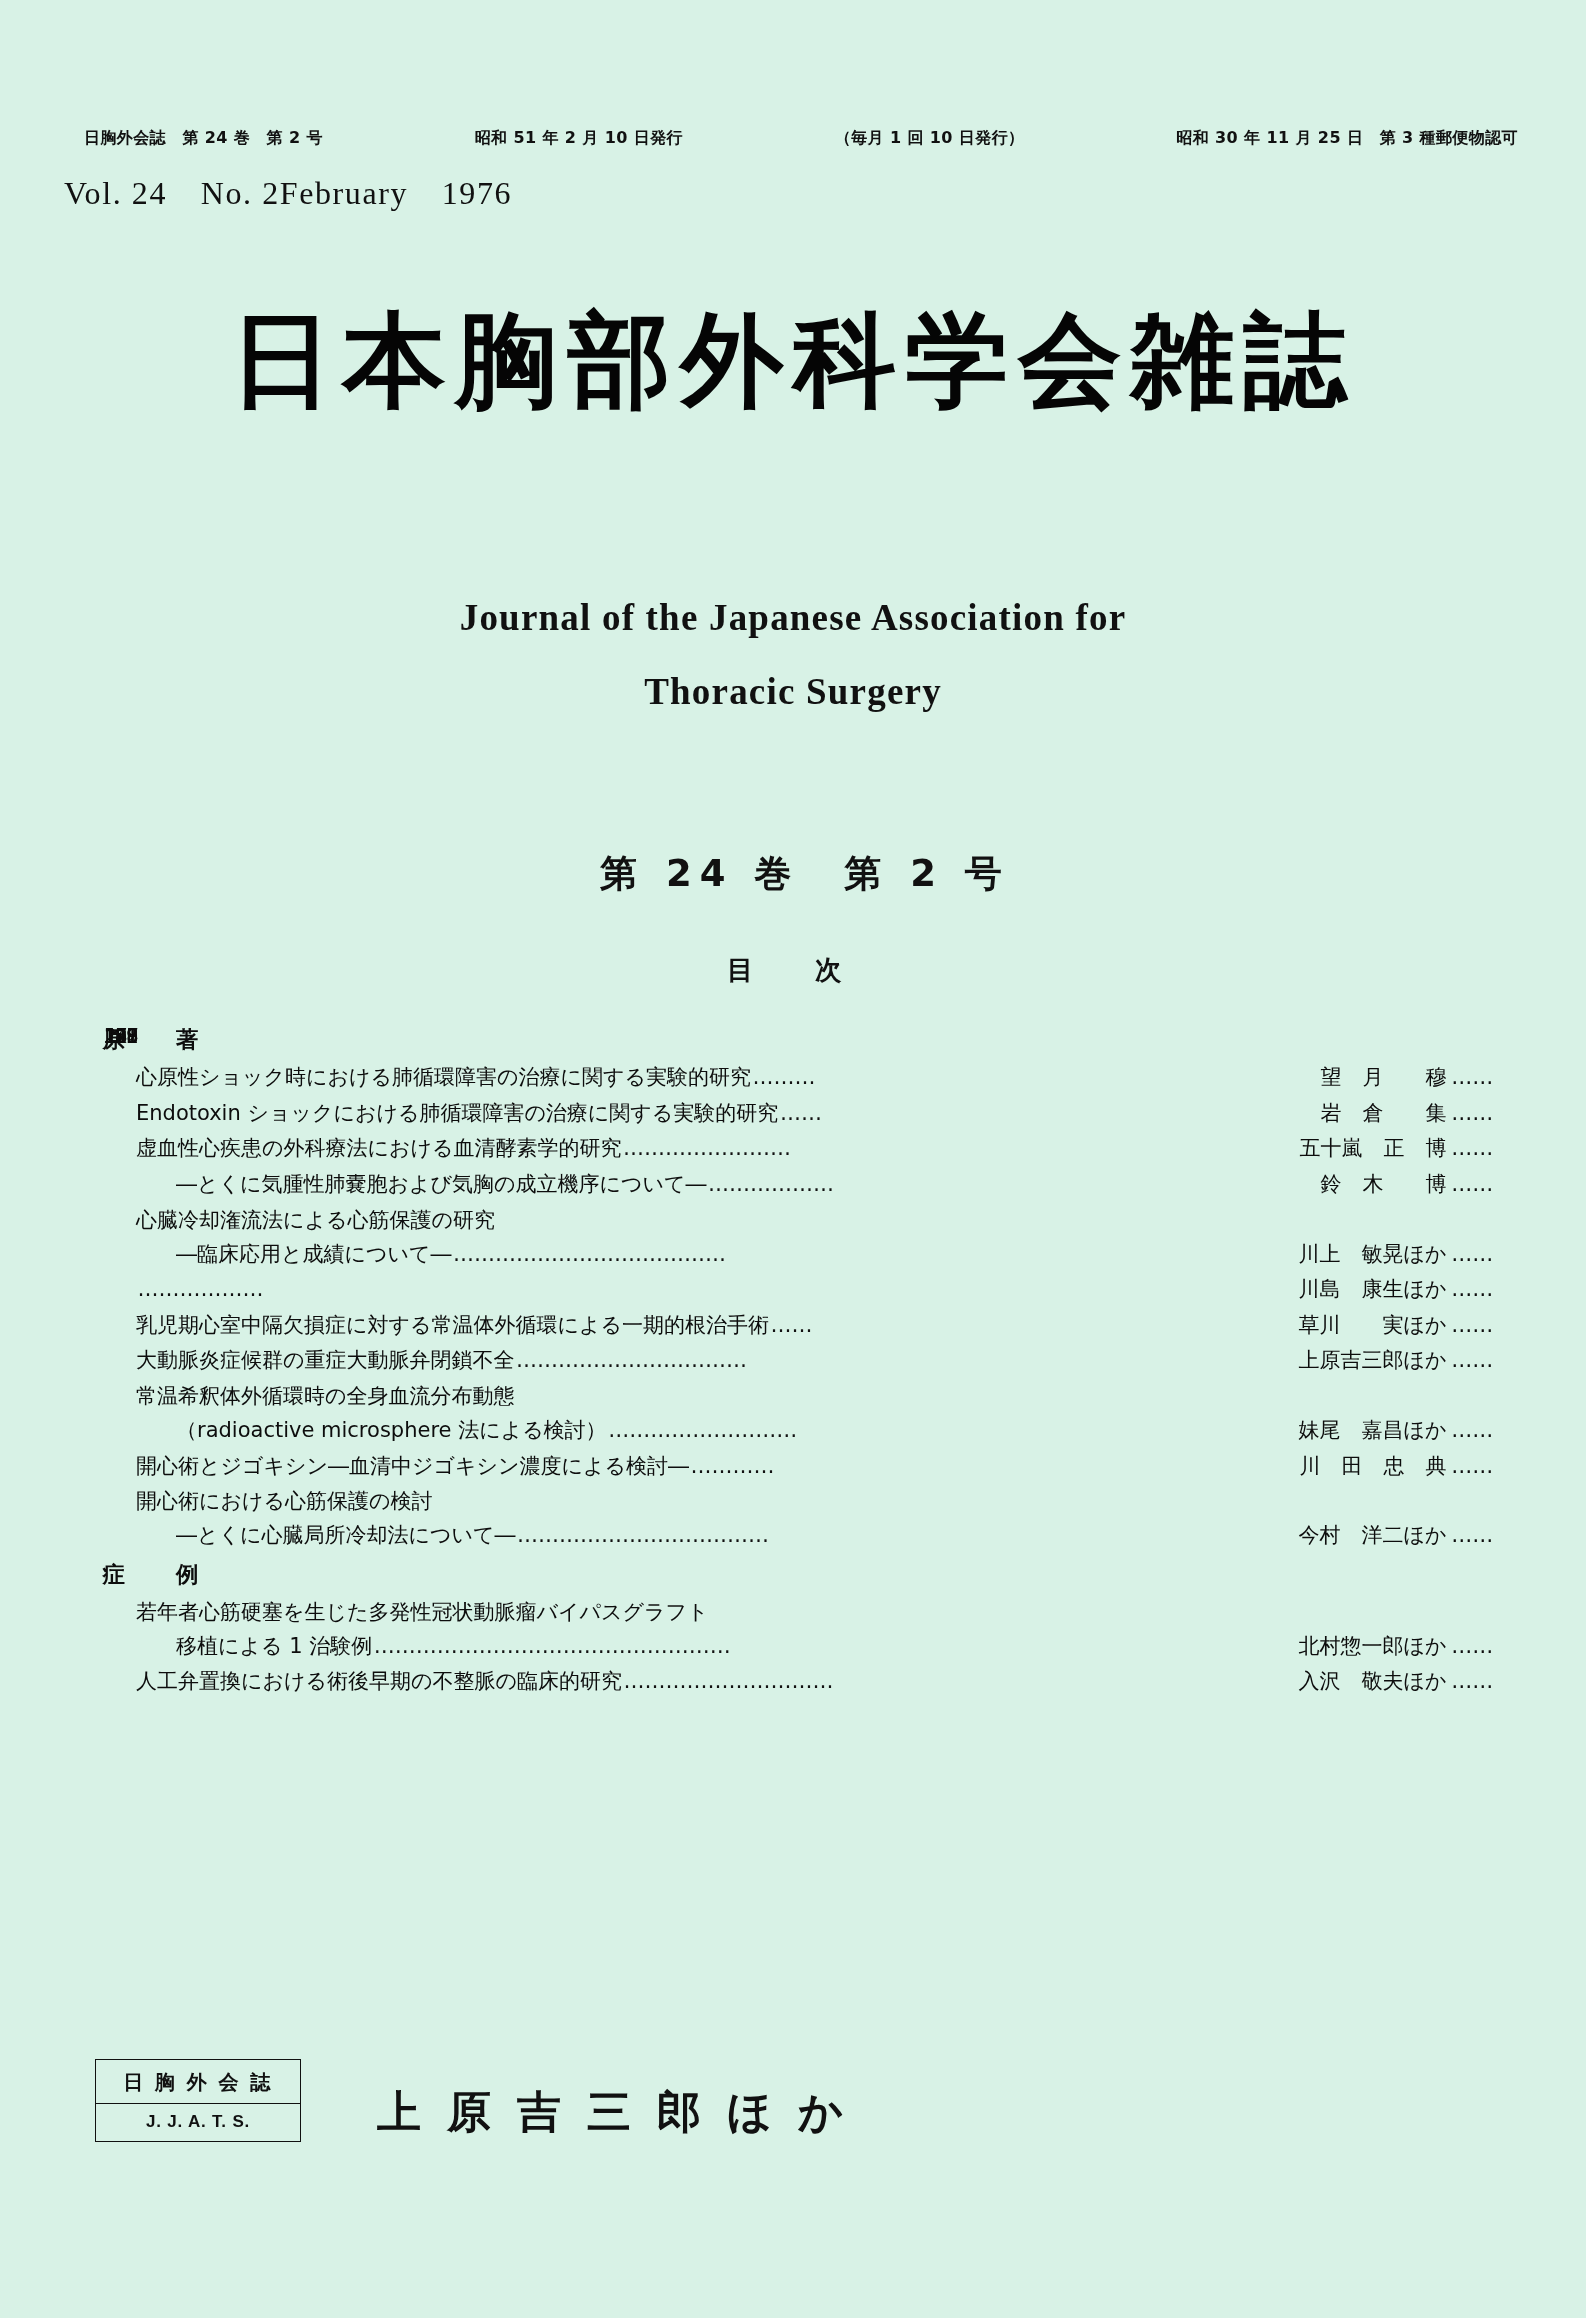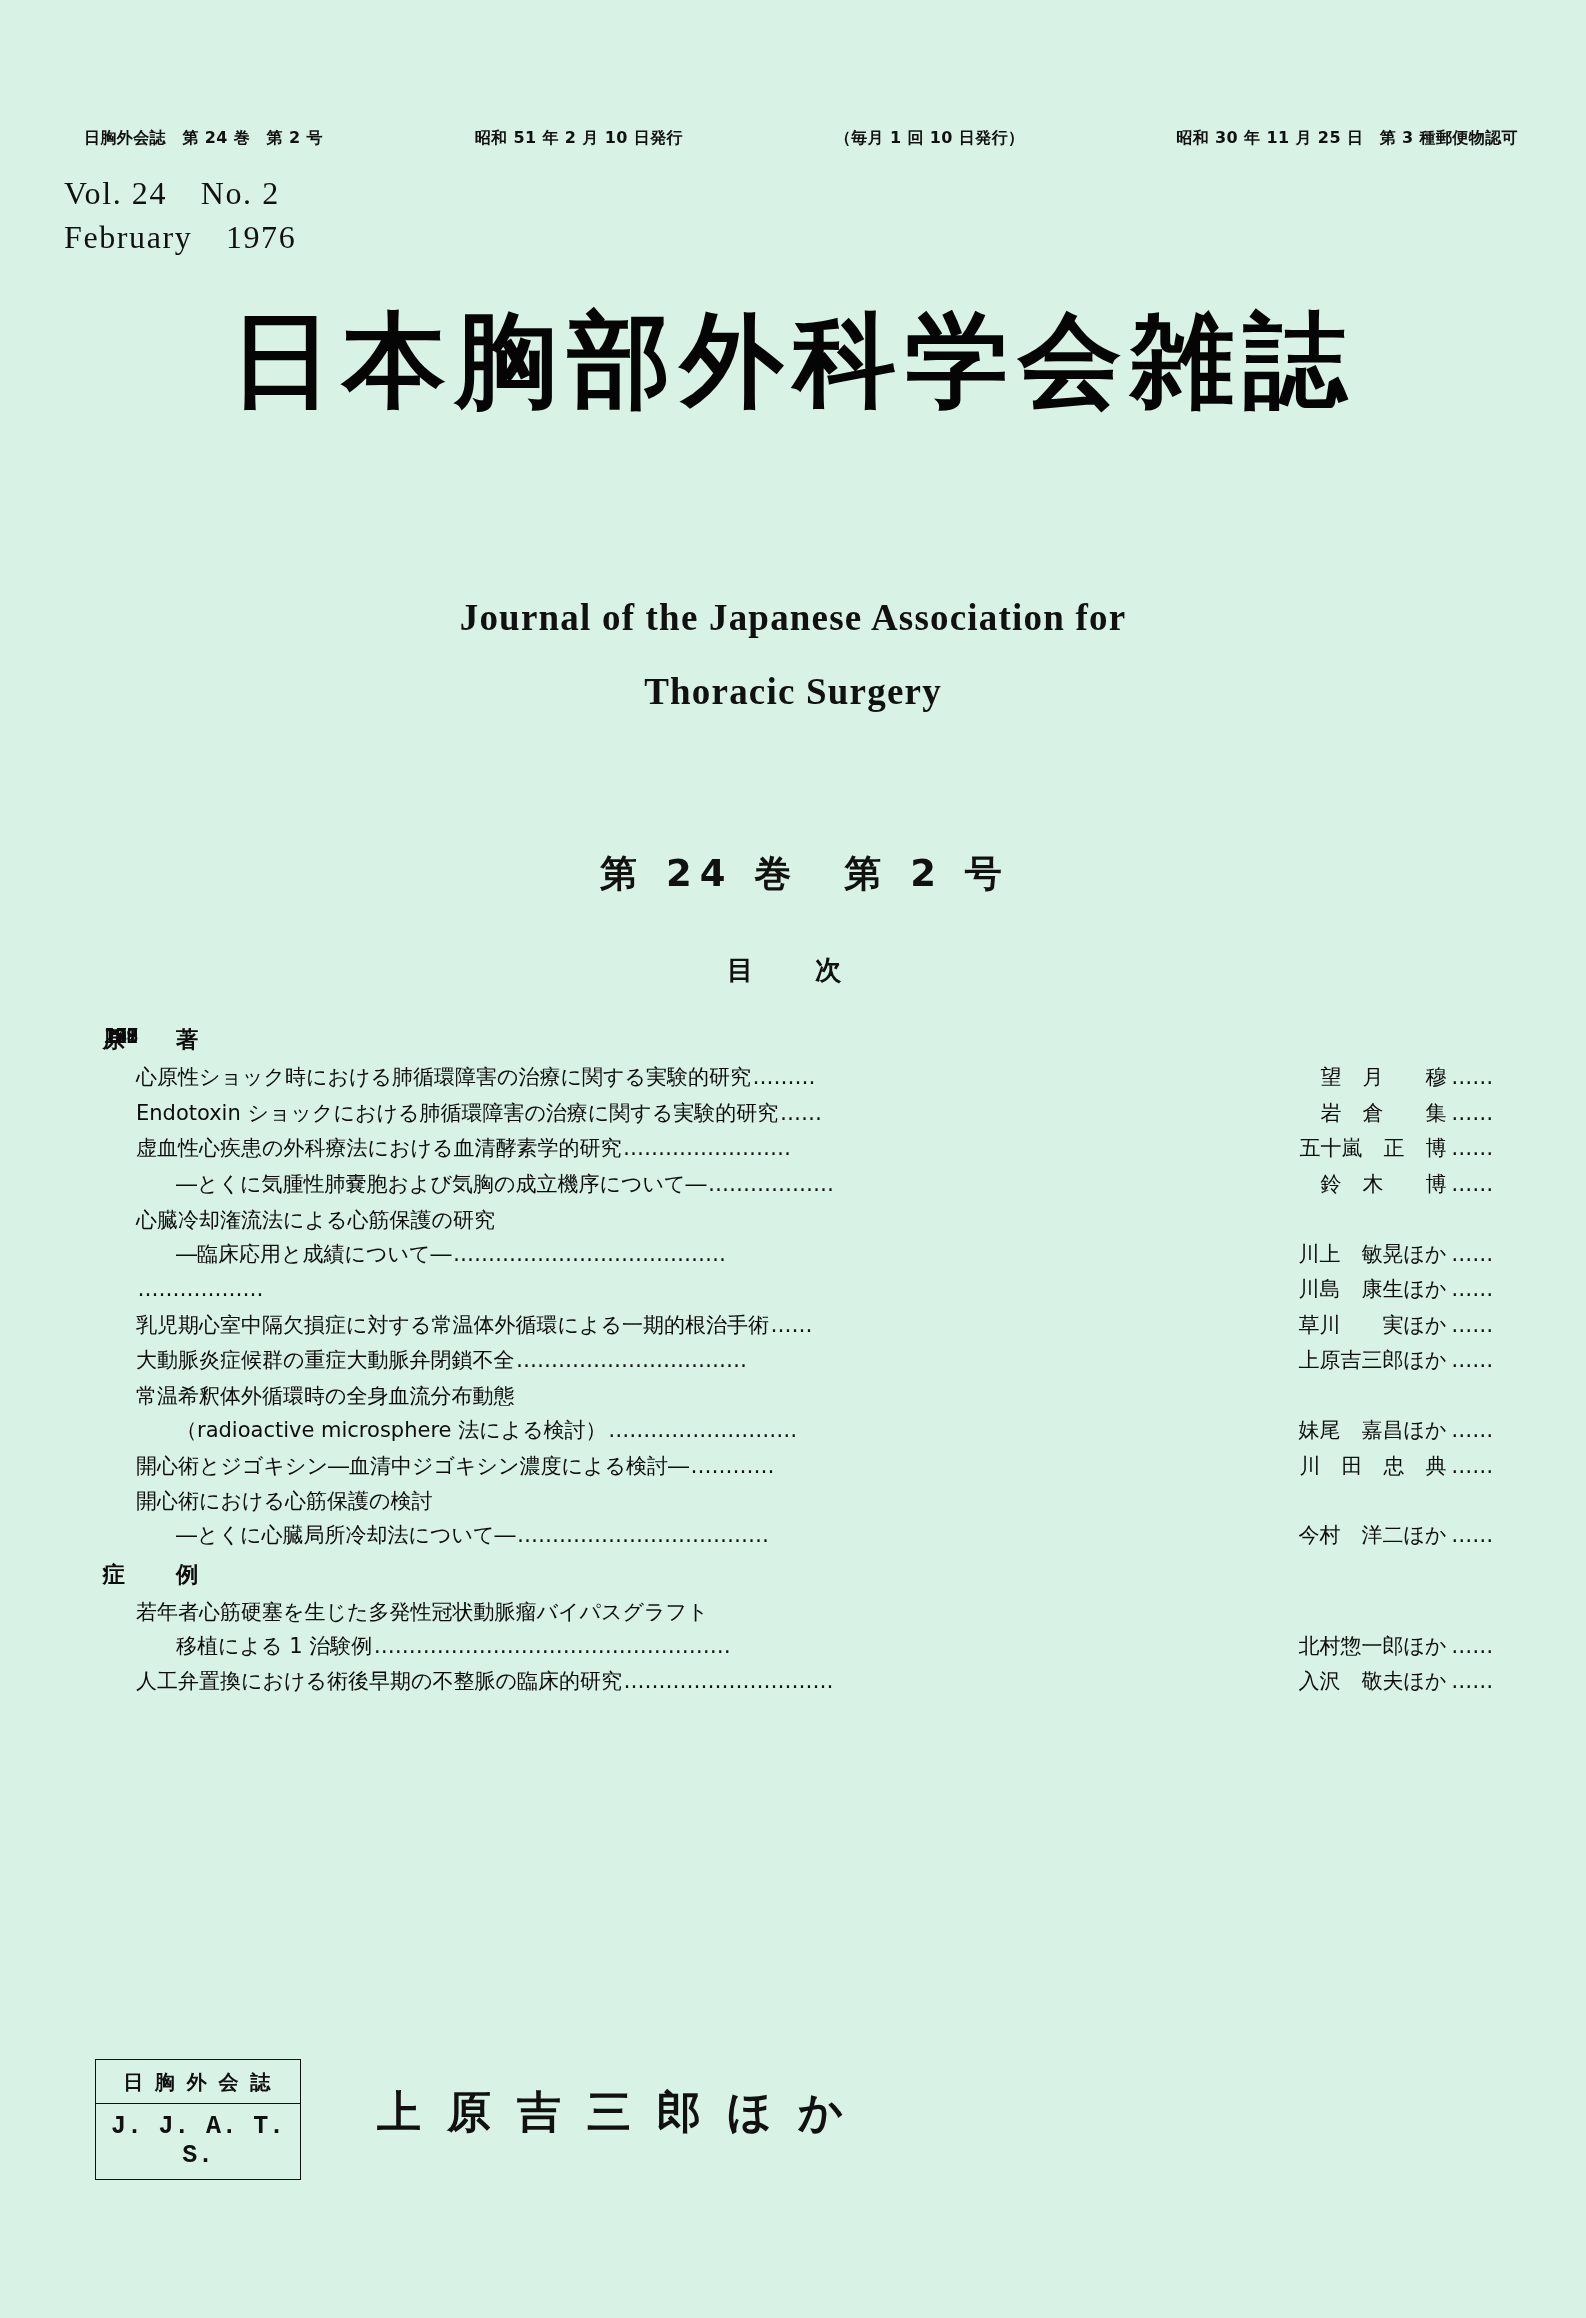--- a/index.html
+++ b/index.html
@@ -40,26 +40,24 @@
     font-weight: 700;
   }
   .masthead-line .seg { white-space: nowrap; }
 
   .volrow {
     position: absolute;
     left: 64px;
     top: 172px;
     width: 1466px;
     display: flex;
-    justify-content: space-between;
     align-items: baseline;
     font-family: "Liberation Serif", serif;
     font-size: 32px;
     letter-spacing: 1.6px;
-    flex-direction: column;
   }
 
   
   .jp-title {
     position: absolute;
     top: 304px;
     left: 0;
     width: 1586px;
     text-align: center;
     font-family: "DejaVu Sans", sans-serif;
@@ -188,22 +186,22 @@
     background: transparent;
   }
   .logo-box .l1 {
     font-size: 20px;
     letter-spacing: 2.4px;
     padding: 8.8px 0 7.2px 0;
     border-bottom: 1.6px solid #111;
     font-weight: 700;
   }
   .logo-box .l2 {
-    font-family: Liberation Mono, monospace;
-    font-size: 25px;
+    font-family: Liberation Sans, sans-serif;
+    font-size: 17px;
     font-weight: 700;
     letter-spacing: 0.8px;
     padding: 8px 0 8.8px 0;
   }
   .pub-name {
     position: absolute;
     left: 377px;
     top: 24px;
     font-family: "DejaVu Sans", sans-serif;
     font-weight: 700;

